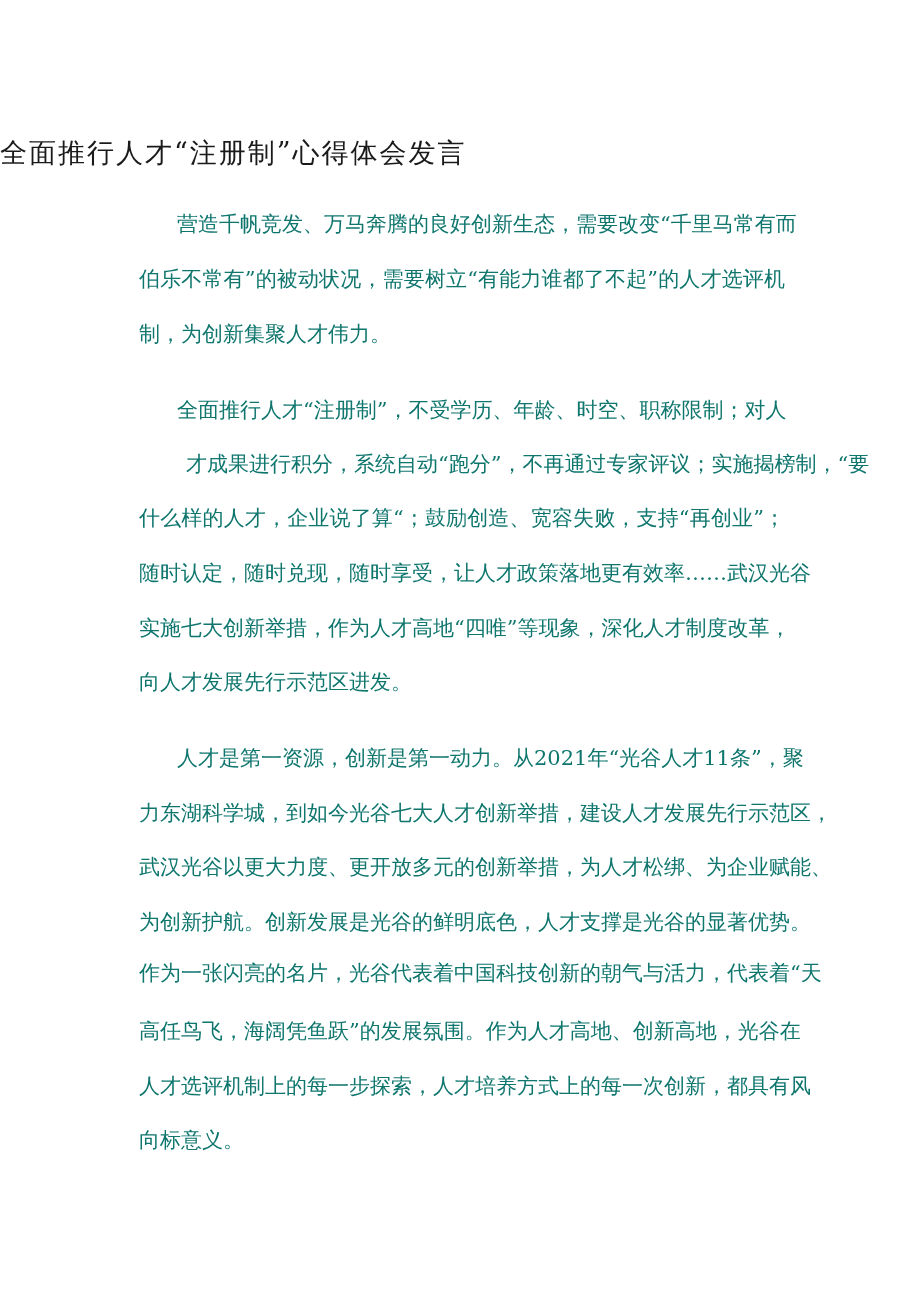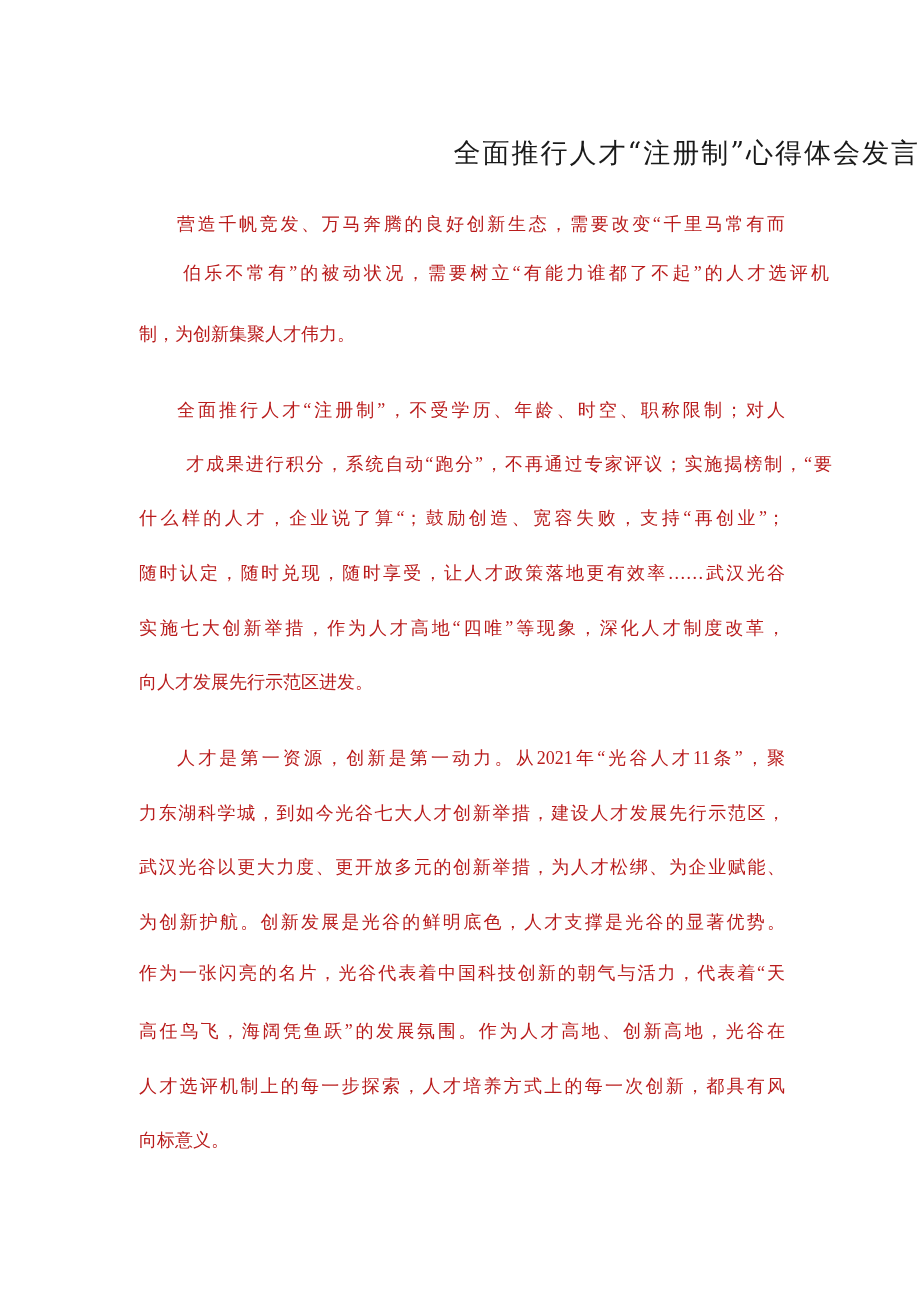--- a/index.html
+++ b/index.html
@@ -21,59 +21,58 @@
       top: 0;
       width: 920px;
       height: 1301px;
       background: #ffffff;
     }
     .title {
       position: absolute;
       left: 0;
       width: 920px;
       top: 135px;
-      text-align: right;
+      text-align: left;
       font-size: 27px;
       line-height: 36px;
       letter-spacing: 2px;
       color: #1a1a1a;
       font-weight: normal;
       margin: 0;
     }
     .line {
       position: absolute;
       left: 139px;
       width: 646px;
-      font-size: 18px;
+      font-size: 21px;
       line-height: 26px;
       height: 26px;
       white-space: nowrap;
       text-align: justify;
       text-align-last: justify;
-      color: #b91c1c;
-      font-family: Liberation Serif, serif;
+      color: #0f766e;
     }
     .line.indent {
       left: 177px;
       width: 608px;
     }
     .line.last {
       text-align-last: left;
     }
   </style>
 </head>
 <body>
 
 <div class="page">
 
   <h1 class="title">全面推行人才“注册制”心得体会发言</h1>
 
   <div>
     <div class="line indent" style="top:211px;">营造千帆竞发、万马奔腾的良好创新生态，需要改变“千里马常有而</div>
-    <div class="line" style="top:260px;margin-left:44px;">伯乐不常有”的被动状况，需要树立“有能力谁都了不起”的人才选评机</div>
+    <div class="line" style="top:266px;">伯乐不常有”的被动状况，需要树立“有能力谁都了不起”的人才选评机</div>
     <div class="line last" style="top:321px;">制，为创新集聚人才伟力。</div>
   </div>
 
   <div>
     <div class="line indent" style="top:397px;">全面推行人才“注册制”，不受学历、年龄、时空、职称限制；对人</div>
     <div class="line" style="top:451px;margin-left:47px;">才成果进行积分，系统自动“跑分”，不再通过专家评议；实施揭榜制，“要</div>
     <div class="line" style="top:505px;">什么样的人才，企业说了算“；鼓励创造、宽容失败，支持“再创业”；</div>
     <div class="line" style="top:560px;">随时认定，随时兑现，随时享受，让人才政策落地更有效率……武汉光谷</div>
     <div class="line" style="top:615px;">实施七大创新举措，作为人才高地“四唯”等现象，深化人才制度改革，</div>
     <div class="line last" style="top:669px;">向人才发展先行示范区进发。</div>

